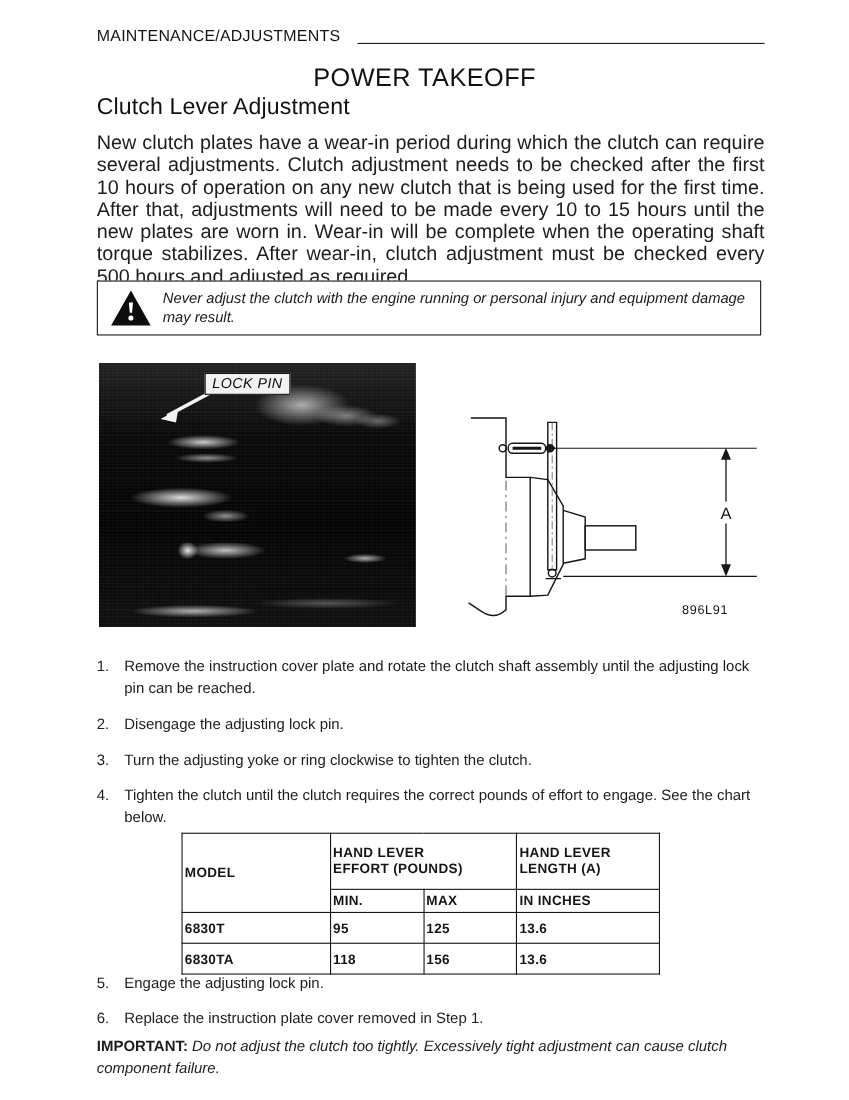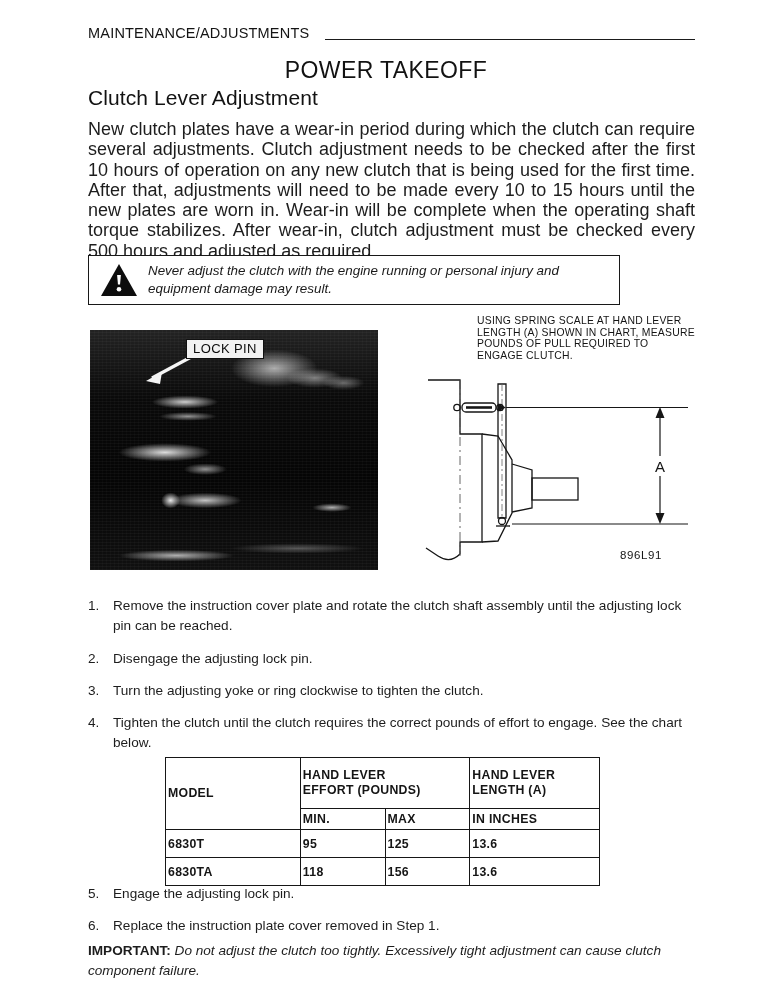--- a/index.html
+++ b/index.html
@@ -77,21 +77,21 @@
     line-height: 20.3px;
     text-align: justify;
     color: #1d1d1d;
   }
 
   
   .warning-box {
     position: absolute;
     left: 88px;
     top: 255px;
-    width: 532px;
+    width: 604px;
     height: 50px;
     border: 1.8px solid #181818;
     box-sizing: border-box;
     display: flex;
     align-items: center;
     padding: 0 8px;
     background: #fff;
   }
   .warning-icon {
     width: 38px;
@@ -110,20 +110,21 @@
 
   
   .photo {
     position: absolute;
     left: 90px;
     top: 330px;
     width: 288px;
     height: 240px;
     background: #404040;
     overflow: hidden;
+    font-style: italic;
   }
   .photo-noise {
     position: absolute;
     inset: 0;
     background:
       radial-gradient(ellipse 60px 26px at 64% 16%, rgba(210,210,210,0.80), rgba(0,0,0,0) 72%),
       radial-gradient(ellipse 40px 14px at 78% 20%, rgba(195,195,195,0.62), rgba(0,0,0,0) 70%),
       radial-gradient(ellipse 30px 10px at 88% 22%, rgba(180,180,180,0.55), rgba(0,0,0,0) 70%),
       radial-gradient(ellipse 46px 9px at 33% 30%, rgba(230,230,230,0.88), rgba(0,0,0,0) 72%),
       radial-gradient(ellipse 40px 6px at 34% 36%, rgba(200,200,200,0.70), rgba(0,0,0,0) 72%),
@@ -276,21 +277,20 @@
   <div class="photo">
     <div class="photo-noise"></div>
     <div class="photo-grain"></div>
     <svg class="photo-arrow" width="288" height="240" viewBox="0 0 288 240">
       <path d="M103 26 L62 48" stroke="#f4f4f4" stroke-width="3.2" fill="none"></path>
       <polygon points="56,51 72,42 70,54" fill="#f4f4f4"></polygon>
     </svg>
     <div class="photo-callout">LOCK PIN</div>
   </div>
 
-  <div class="draw-caption">USING SPRING SCALE AT HAND LEVER LENGTH (A) SHOWN IN CHART, MEASURE POUNDS OF PULL REQUIRED TO ENGAGE CLUTCH.</div>
 
   <div class="drawing">
     <svg width="278" height="195" viewBox="0 0 278 195">
       <g stroke="#161616" fill="none" stroke-width="1.3">
 
         <path d="M8 2 L40 2 L40 56 L62 56 L62 164 L40 164 L40 176 Q30 186 18 178 L6 170"></path>
 
         <path d="M40 2 L40 178" stroke-dasharray="9,4,2,4" stroke-width="0.9" stroke="#555"></path>
 
         <path d="M62 56 L78 58 L92 82 L92 135 L78 163 L62 164"></path>

